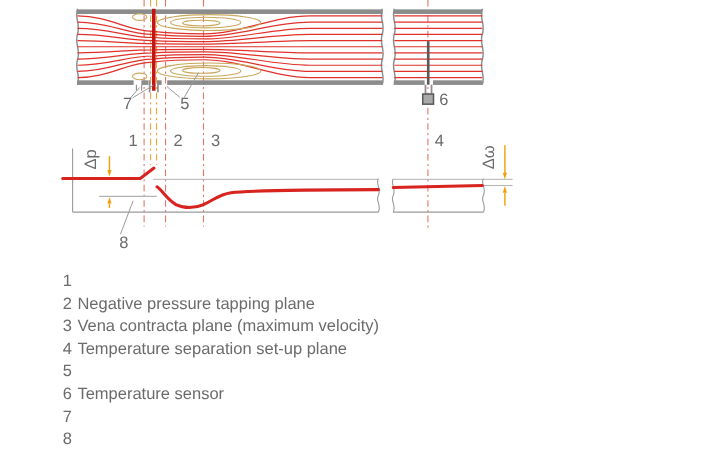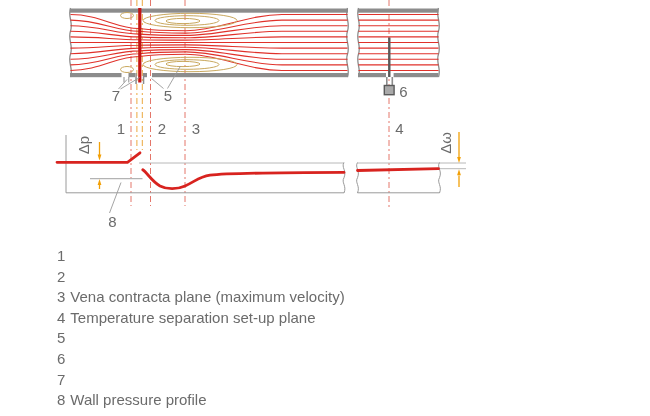--- a/index.html
+++ b/index.html
@@ -172,36 +172,37 @@
   <div class="lbl" style="left:399.5px;top:127.5px">4</div>
   <div class="lbl rot" style="left:82.5px;top:144.5px">Δp</div>
   <div class="lbl rot" style="left:444.5px;top:142.5px">Δω</div>
 
   <div class="legend">
     <div class="legend-row">
         <span class="num">1</span>
       </div>
     <div class="legend-row">
         <span class="num">2</span>
+        <span>Negative pressure tapping plane</span>
       </div>
     <div class="legend-row">
         <span class="num">3</span>
         <span>Vena contracta plane (maximum velocity)</span>
       </div>
     <div class="legend-row">
         <span class="num">4</span>
         <span>Temperature separation set-up plane</span>
       </div>
     <div class="legend-row">
         <span class="num">5</span>
       </div>
     <div class="legend-row">
         <span class="num">6</span>
+        <span>Temperature sensor</span>
       </div>
     <div class="legend-row">
         <span class="num">7</span>
       </div>
     <div class="legend-row">
         <span class="num">8</span>
-        <span>Wall pressure profile</span>
       </div>
   </div>
 </div>
 
 </body></html>

